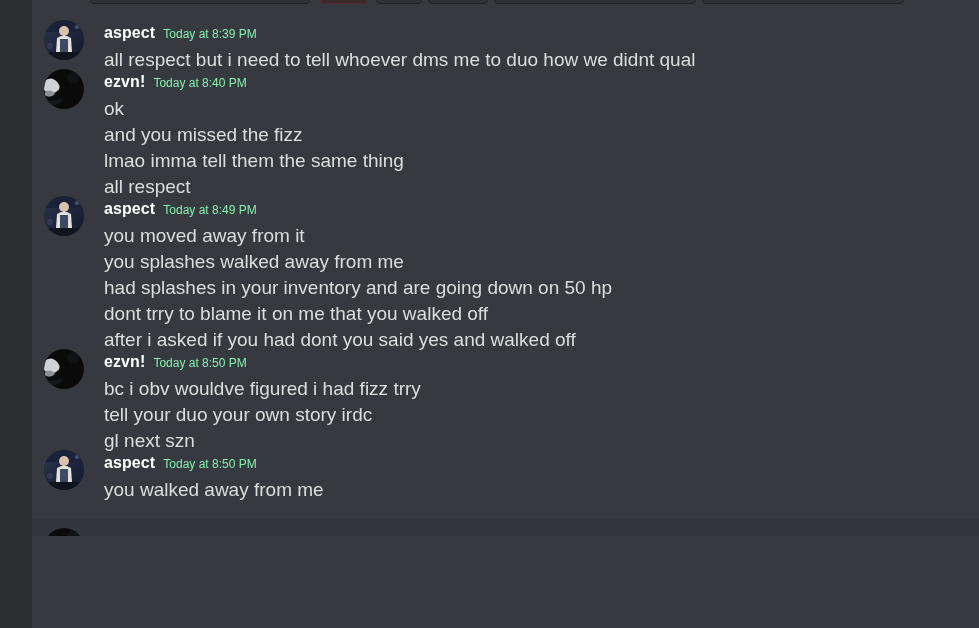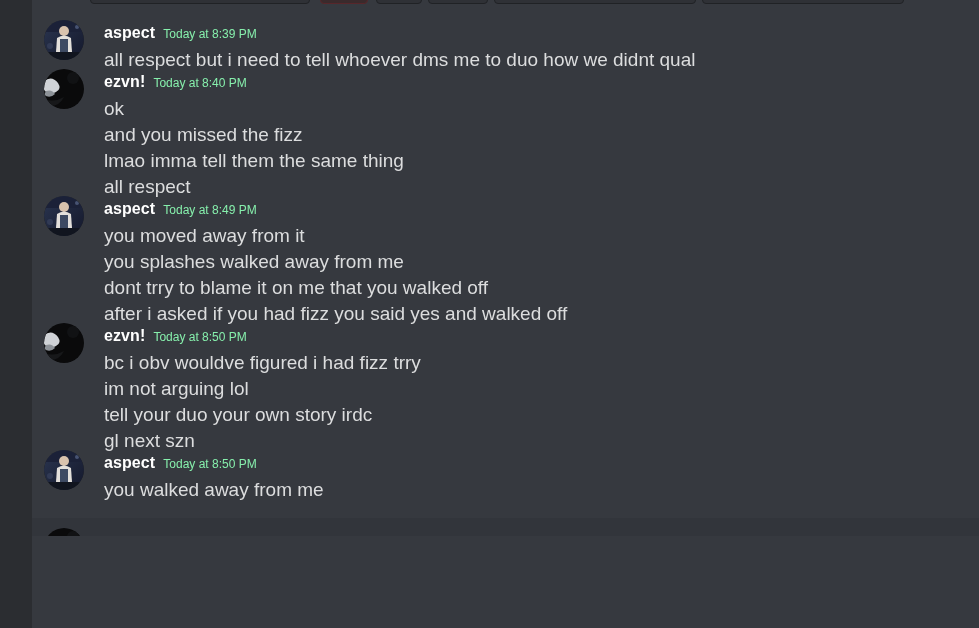--- a/index.html
+++ b/index.html
@@ -239,22 +239,23 @@
                 <circle cx="33" cy="7" r="2" fill="#5a6a8c" opacity="0.7"></circle>
                 <circle cx="6" cy="26" r="3" fill="#3c4663" opacity="0.6"></circle>
               </g>
             </svg>
           </div>
           <span class="username">aspect</span>
           <span class="timestamp">Today at 8:49 PM</span>
         </div>
         <div class="msg-line">you moved away from it</div>
         <div class="msg-line">you splashes walked away from me</div>
+        <div class="msg-line">had splashes in your inventory and are going down on 50 hp</div>
         <div class="msg-line">dont trry to blame it on me that you walked off</div>
-        <div class="msg-line">after i asked if you had fizz you said yes and walked off</div>
+        <div class="msg-line">after i asked if you had dont you said yes and walked off</div>
       </div>
 
       <div class="msg-group">
         <div class="group-head">
           <div class="avatar">
             <svg viewBox="0 0 40 40" aria-hidden="true">
               <defs>
                   <clipPath id="c3">
                     <circle cx="20" cy="20" r="20"></circle>
                   </clipPath>
@@ -265,21 +266,20 @@
                 <path d="M2 22 q6 -2 9 3 q-5 5 -11 1 Z" fill="#8d9298"></path>
                 <path d="M0 30 q10 4 20 -2 q-6 12 -20 8 Z" fill="#17181a"></path>
                 <circle cx="29" cy="9" r="6" fill="#111214"></circle>
               </g>
             </svg>
           </div>
           <span class="username">ezvn!</span>
           <span class="timestamp">Today at 8:50 PM</span>
         </div>
         <div class="msg-line">bc i obv wouldve figured i had fizz trry</div>
-        <div class="msg-line">im not arguing lol</div>
         <div class="msg-line">tell your duo your own story irdc</div>
         <div class="msg-line">gl next szn</div>
       </div>
 
       <div class="msg-group">
         <div class="group-head">
           <div class="avatar">
             <svg viewBox="0 0 40 40" aria-hidden="true">
               <defs>
                 <clipPath id="c4">

